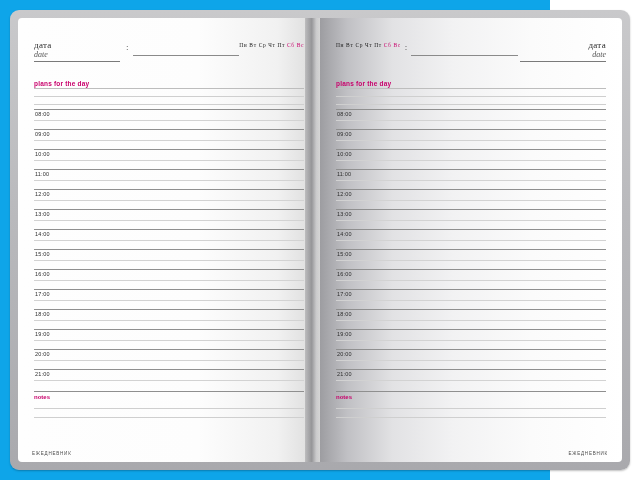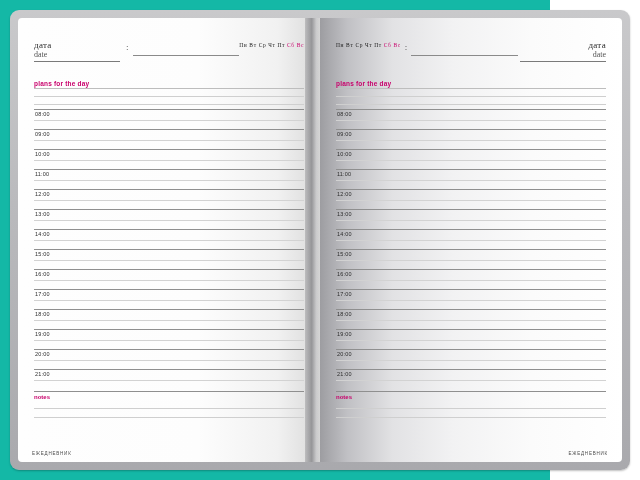--- a/index.html
+++ b/index.html
@@ -11,21 +11,21 @@
     width: 640px;
     height: 480px;
     font-family: "Liberation Serif", serif;
     overflow: hidden;
   }
 
   #planner {
     position: relative;
     width: 550px;
     height: 480px;
-    background: #14b8a6;
+    background: #0ea5e9;
   }
 
   
   .cover {
     position: absolute;
     left: 10px;
     top: 10px;
     width: 620px;
     height: 460px;
     background: linear-gradient(180deg, #c9c9cb 0%, #b9b9bc 45%, #a9a9ad 100%);
@@ -85,20 +85,21 @@
   }
   .date-ru {
     font-size: 9px;
     color: #2a2a2a;
     letter-spacing: .3px;
     line-height: 10px;
   }
   .date-en {
     font-size: 8px;
     color: #555;
+    font-style: italic;
     line-height: 9px;
   }
   .date-rule {
     border-bottom: 1px solid #7a7a7a;
     height: 1px;
     margin-top: 1px;
     width: 86px;
   }
   .colon {
     font-size: 9px;

